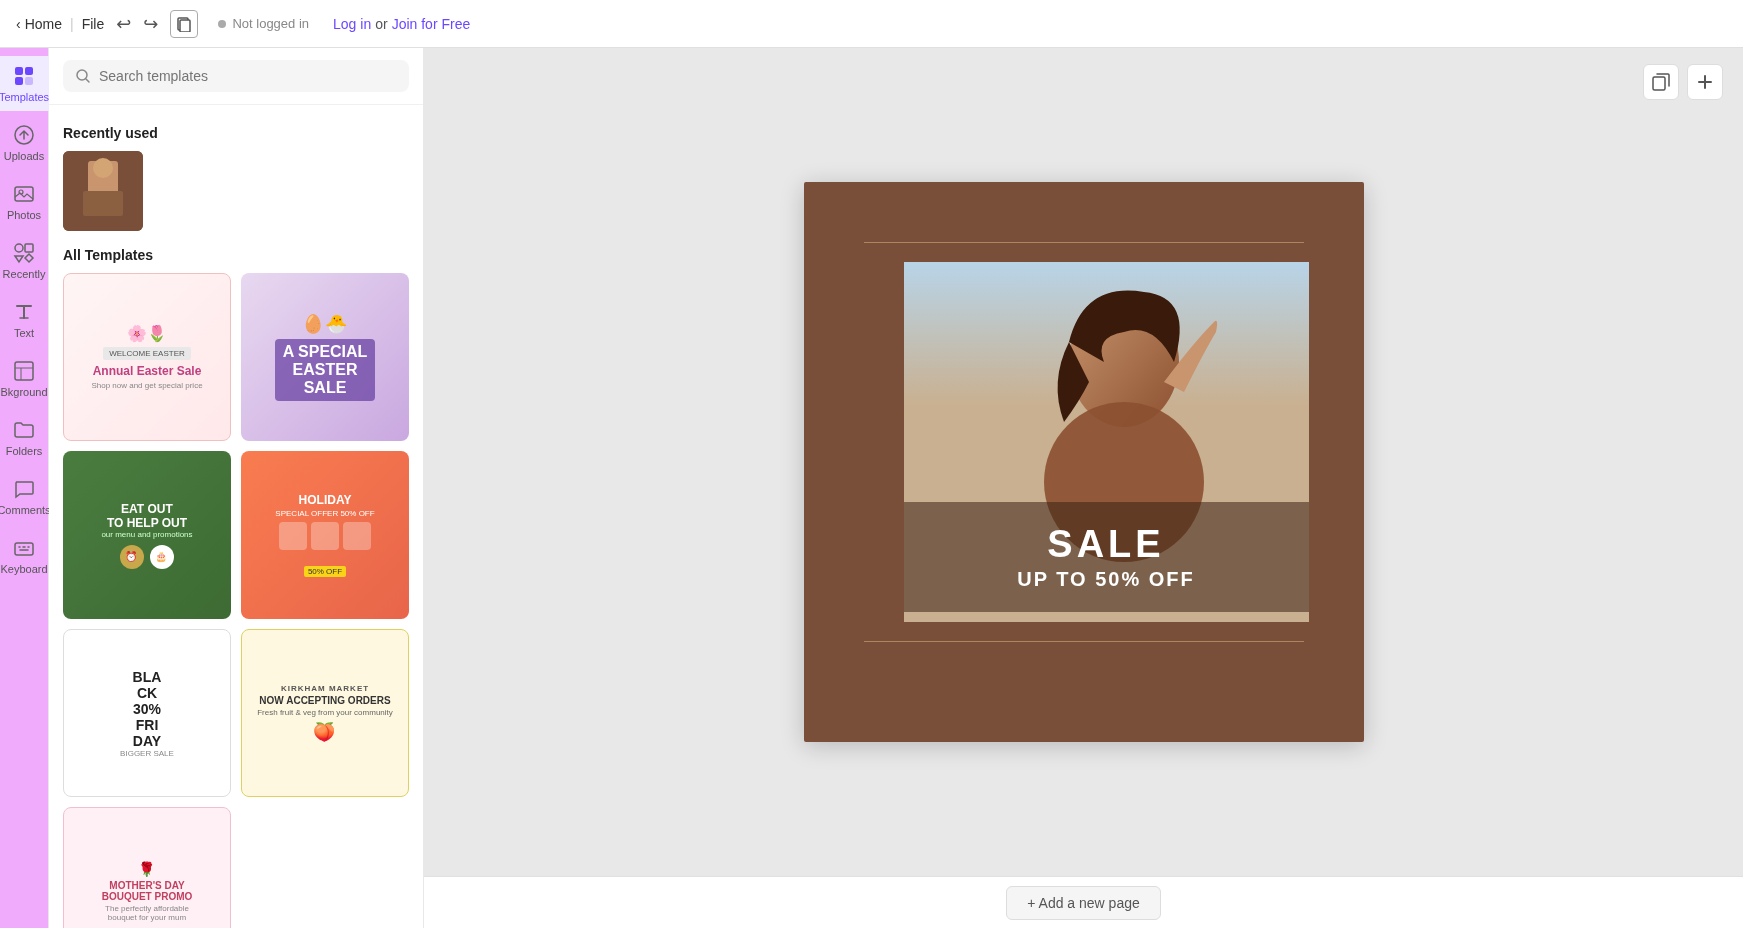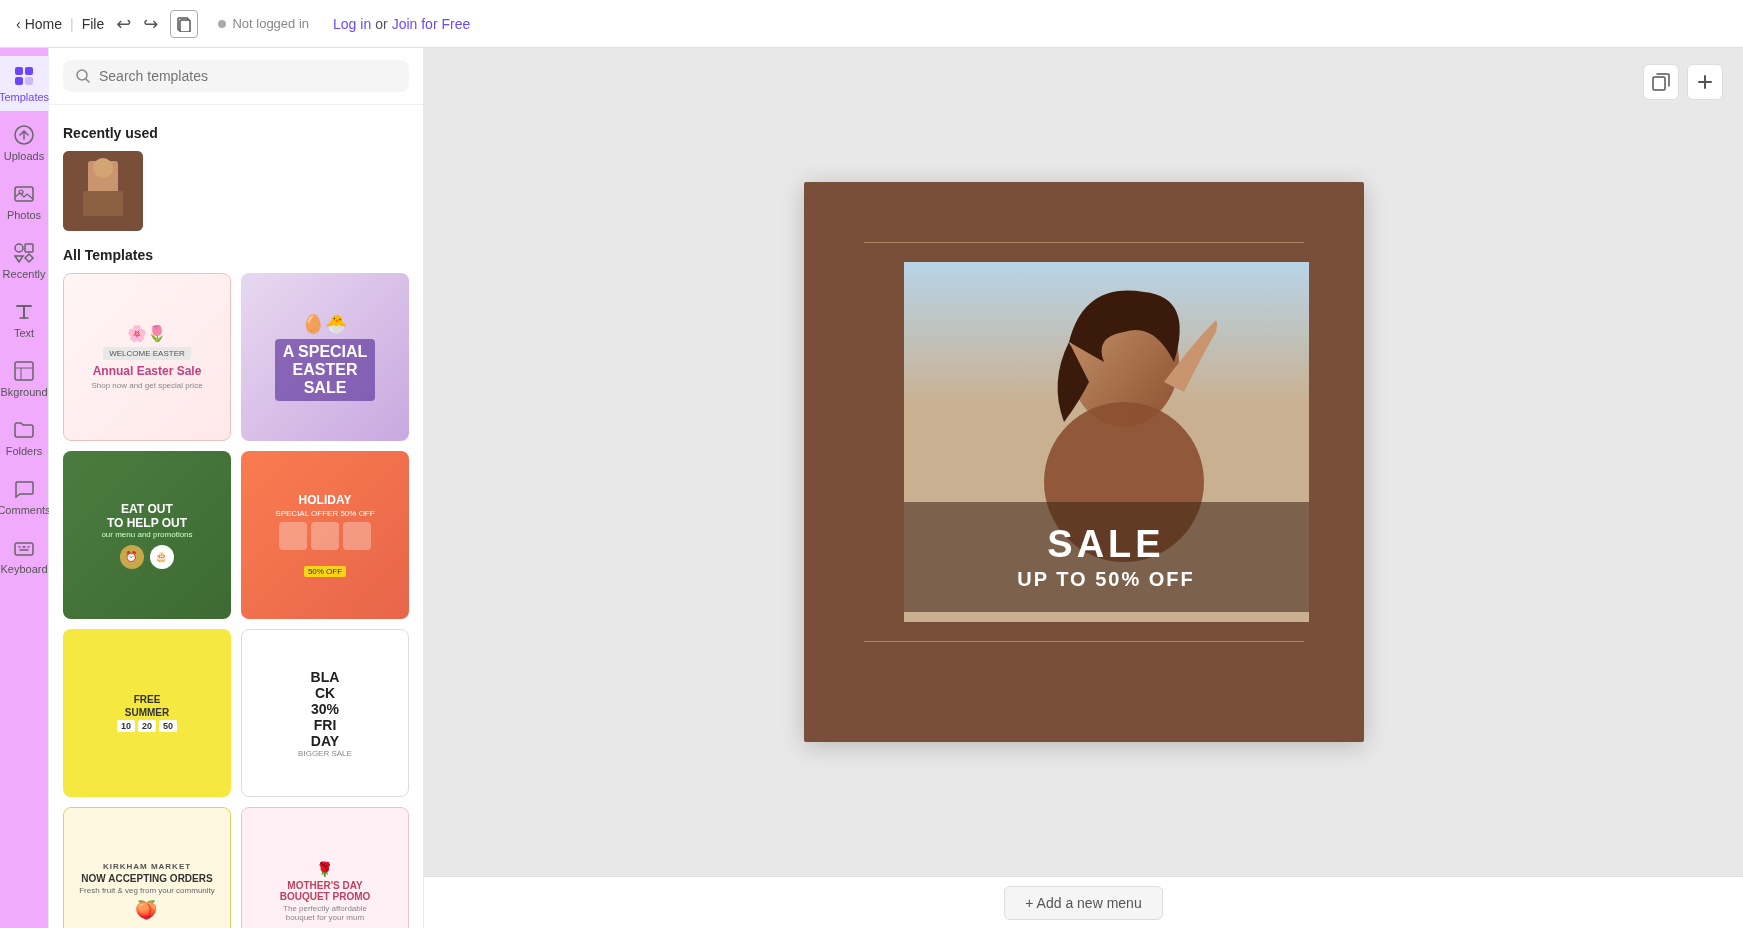--- a/index.html
+++ b/index.html
@@ -550,31 +550,20 @@
               <div style="font-size:8px; color:#fff; margin-top:2px;">SPECIAL OFFER 50% OFF</div>
               <div class="holiday-items">
                 <div class="holiday-item"></div>
                 <div class="holiday-item"></div>
                 <div class="holiday-item"></div>
               </div>
               <div style="font-size:8px; background: rgba(255,255,0,0.7); color:#333; padding:1px 4px; border-radius:2px; margin-top:16px;">50% OFF</div>
             </div>
           </div>
 
-          <div class="template-card card-summer">
-            <div class="card-content">
-              <div style="font-size:10px; font-weight:700; color:#333; margin-bottom:2px;">FREE</div>
-              <div class="summer-title">SUMMER</div>
-              <div class="summer-nums">
-                <span class="summer-num">10</span>
-                <span class="summer-num">20</span>
-                <span class="summer-num">50</span>
-              </div>
-            </div>
-          </div>
 
           <div class="template-card card-blackfriday">
             <div class="card-content">
               <div class="bf-title">BLA<br>CK<br>30%<br>FRI<br>DAY</div>
               <div style="font-size:8px; color:#888;">BIGGER SALE</div>
             </div>
           </div>
 
           <div class="template-card card-market">
             <div class="card-content">
@@ -652,18 +641,18 @@
         <div class="canvas-sale-overlay">
           <div class="canvas-sale-title">SALE</div>
           <div class="canvas-sale-sub">UP TO 50% OFF</div>
         </div>
 
       </div>
     </div>
 
     <div class="canvas-bottom">
       <button class="add-page-btn">
-        <span>+ Add a new menu</span>
+        <span>+ Add a new page</span>
       </button>
     </div>
   </div>
 
 </div>
 
 </body></html>

